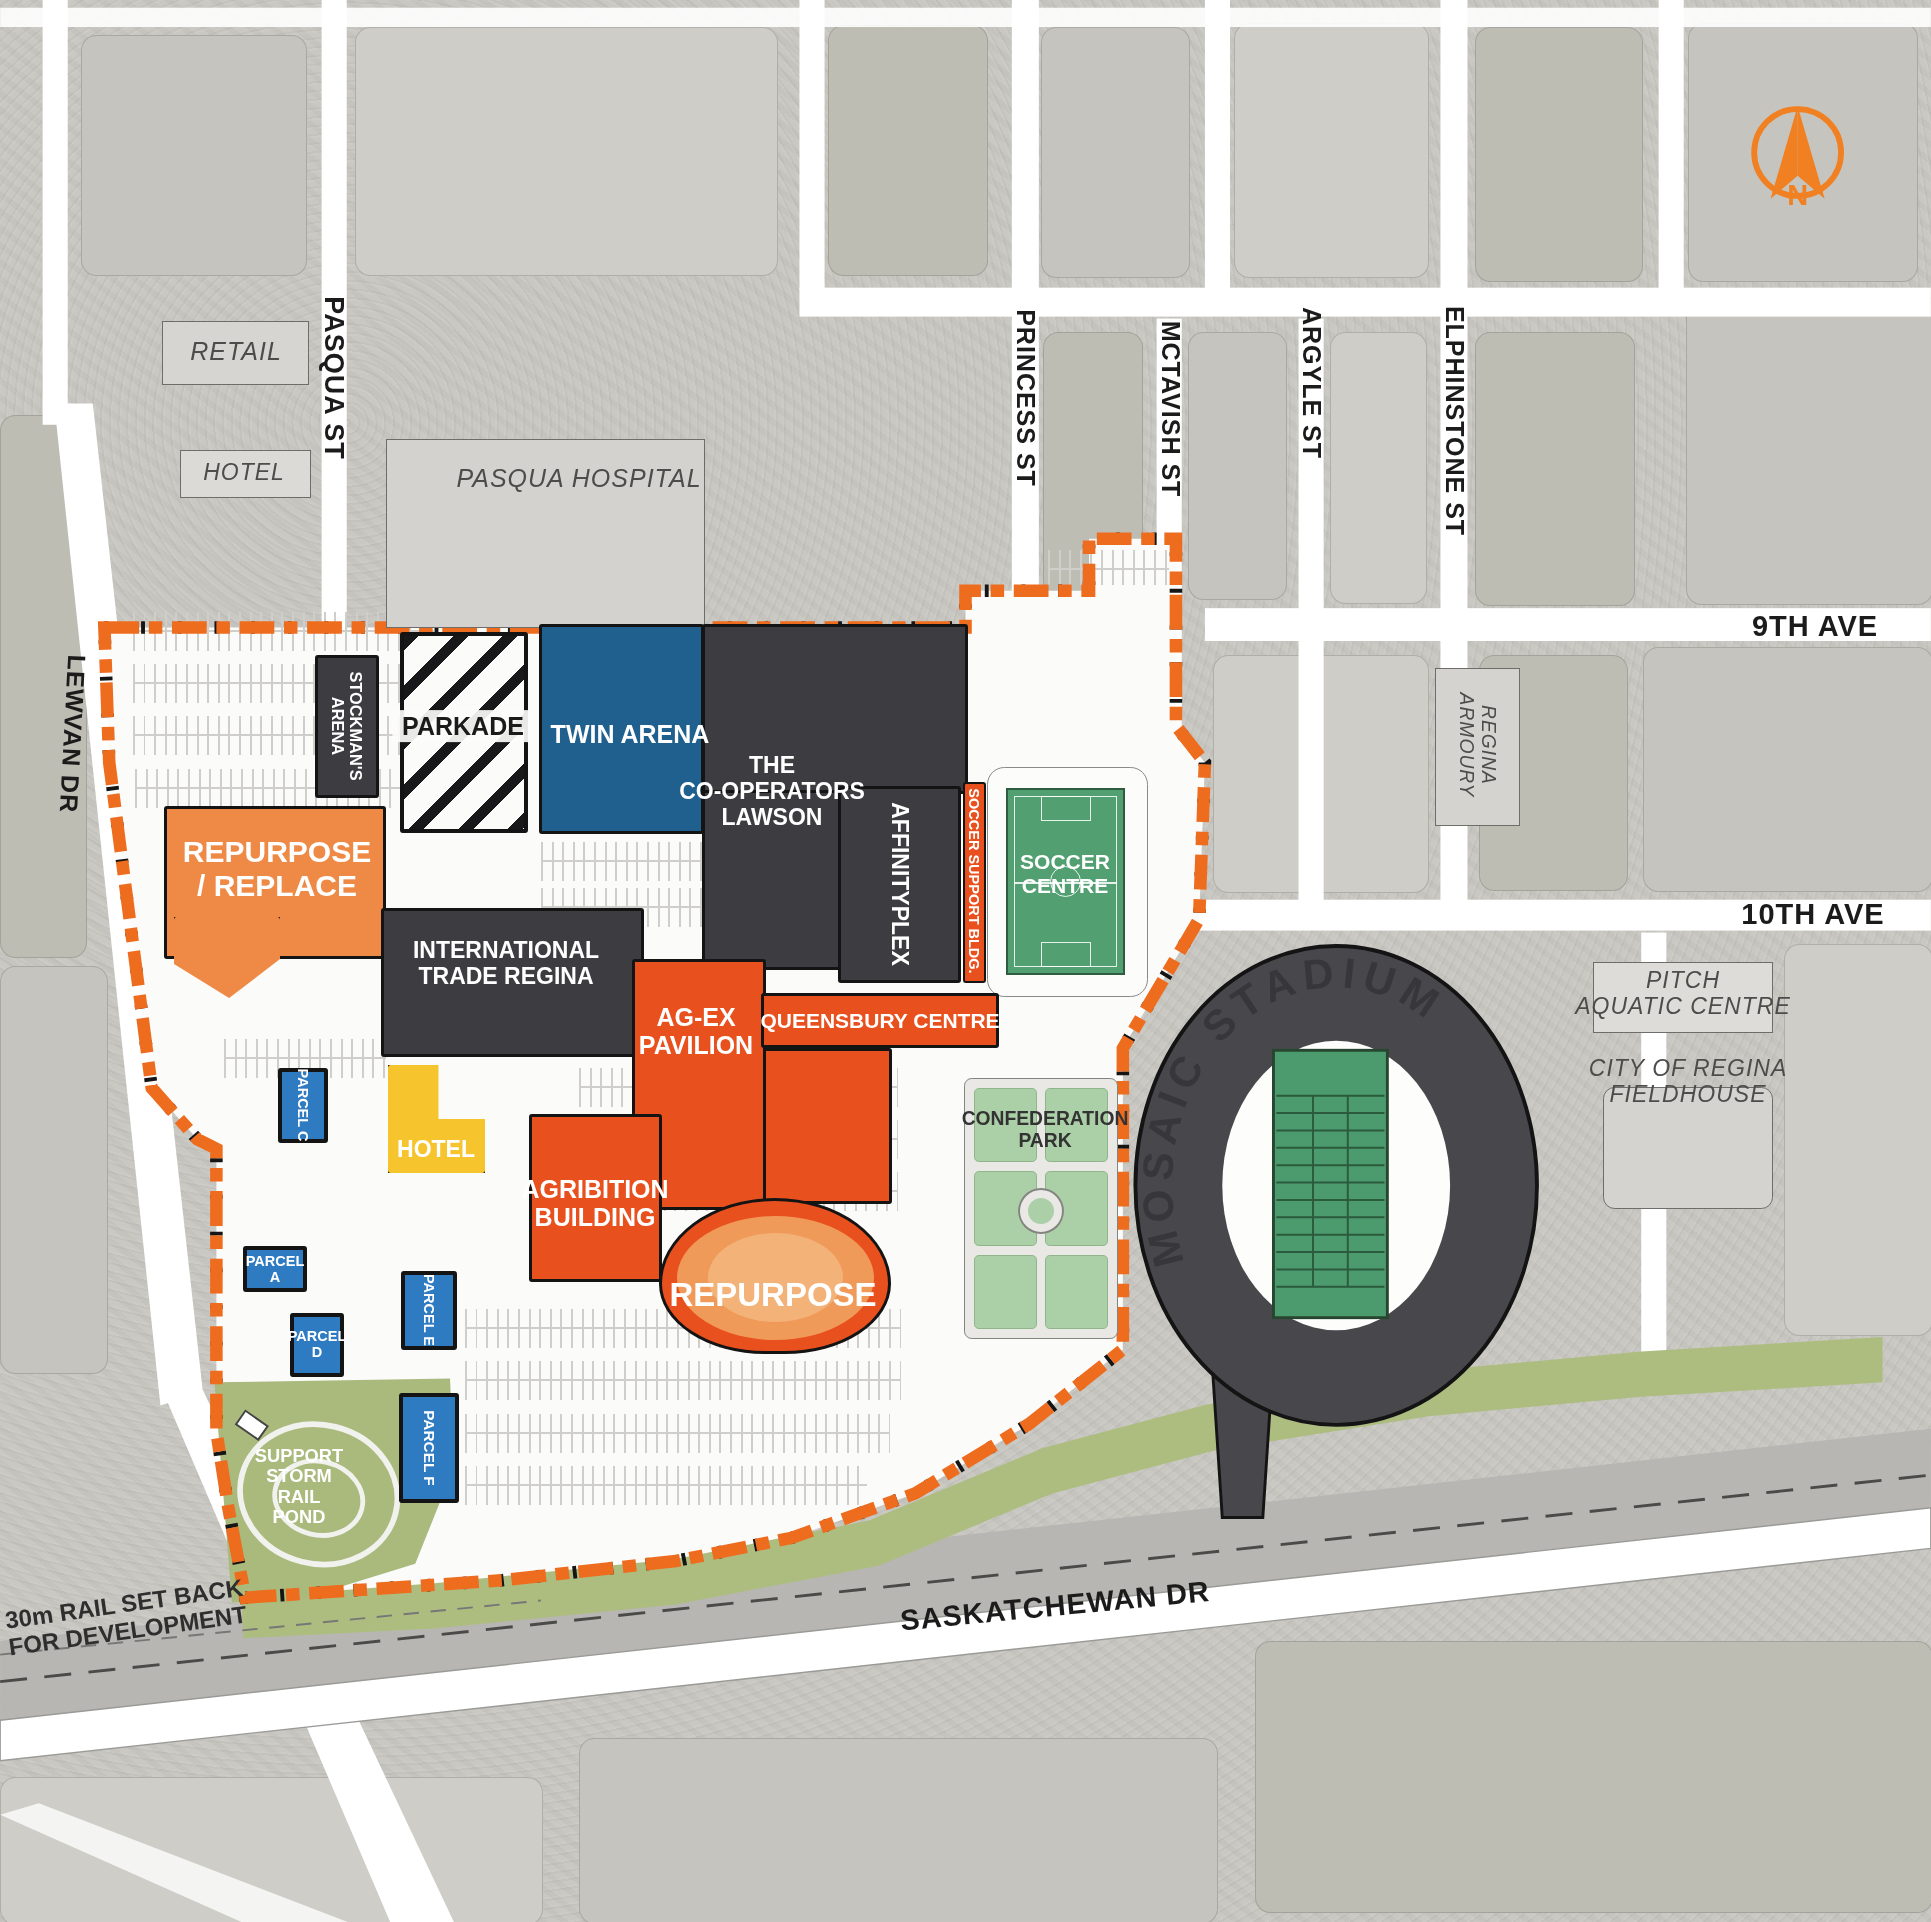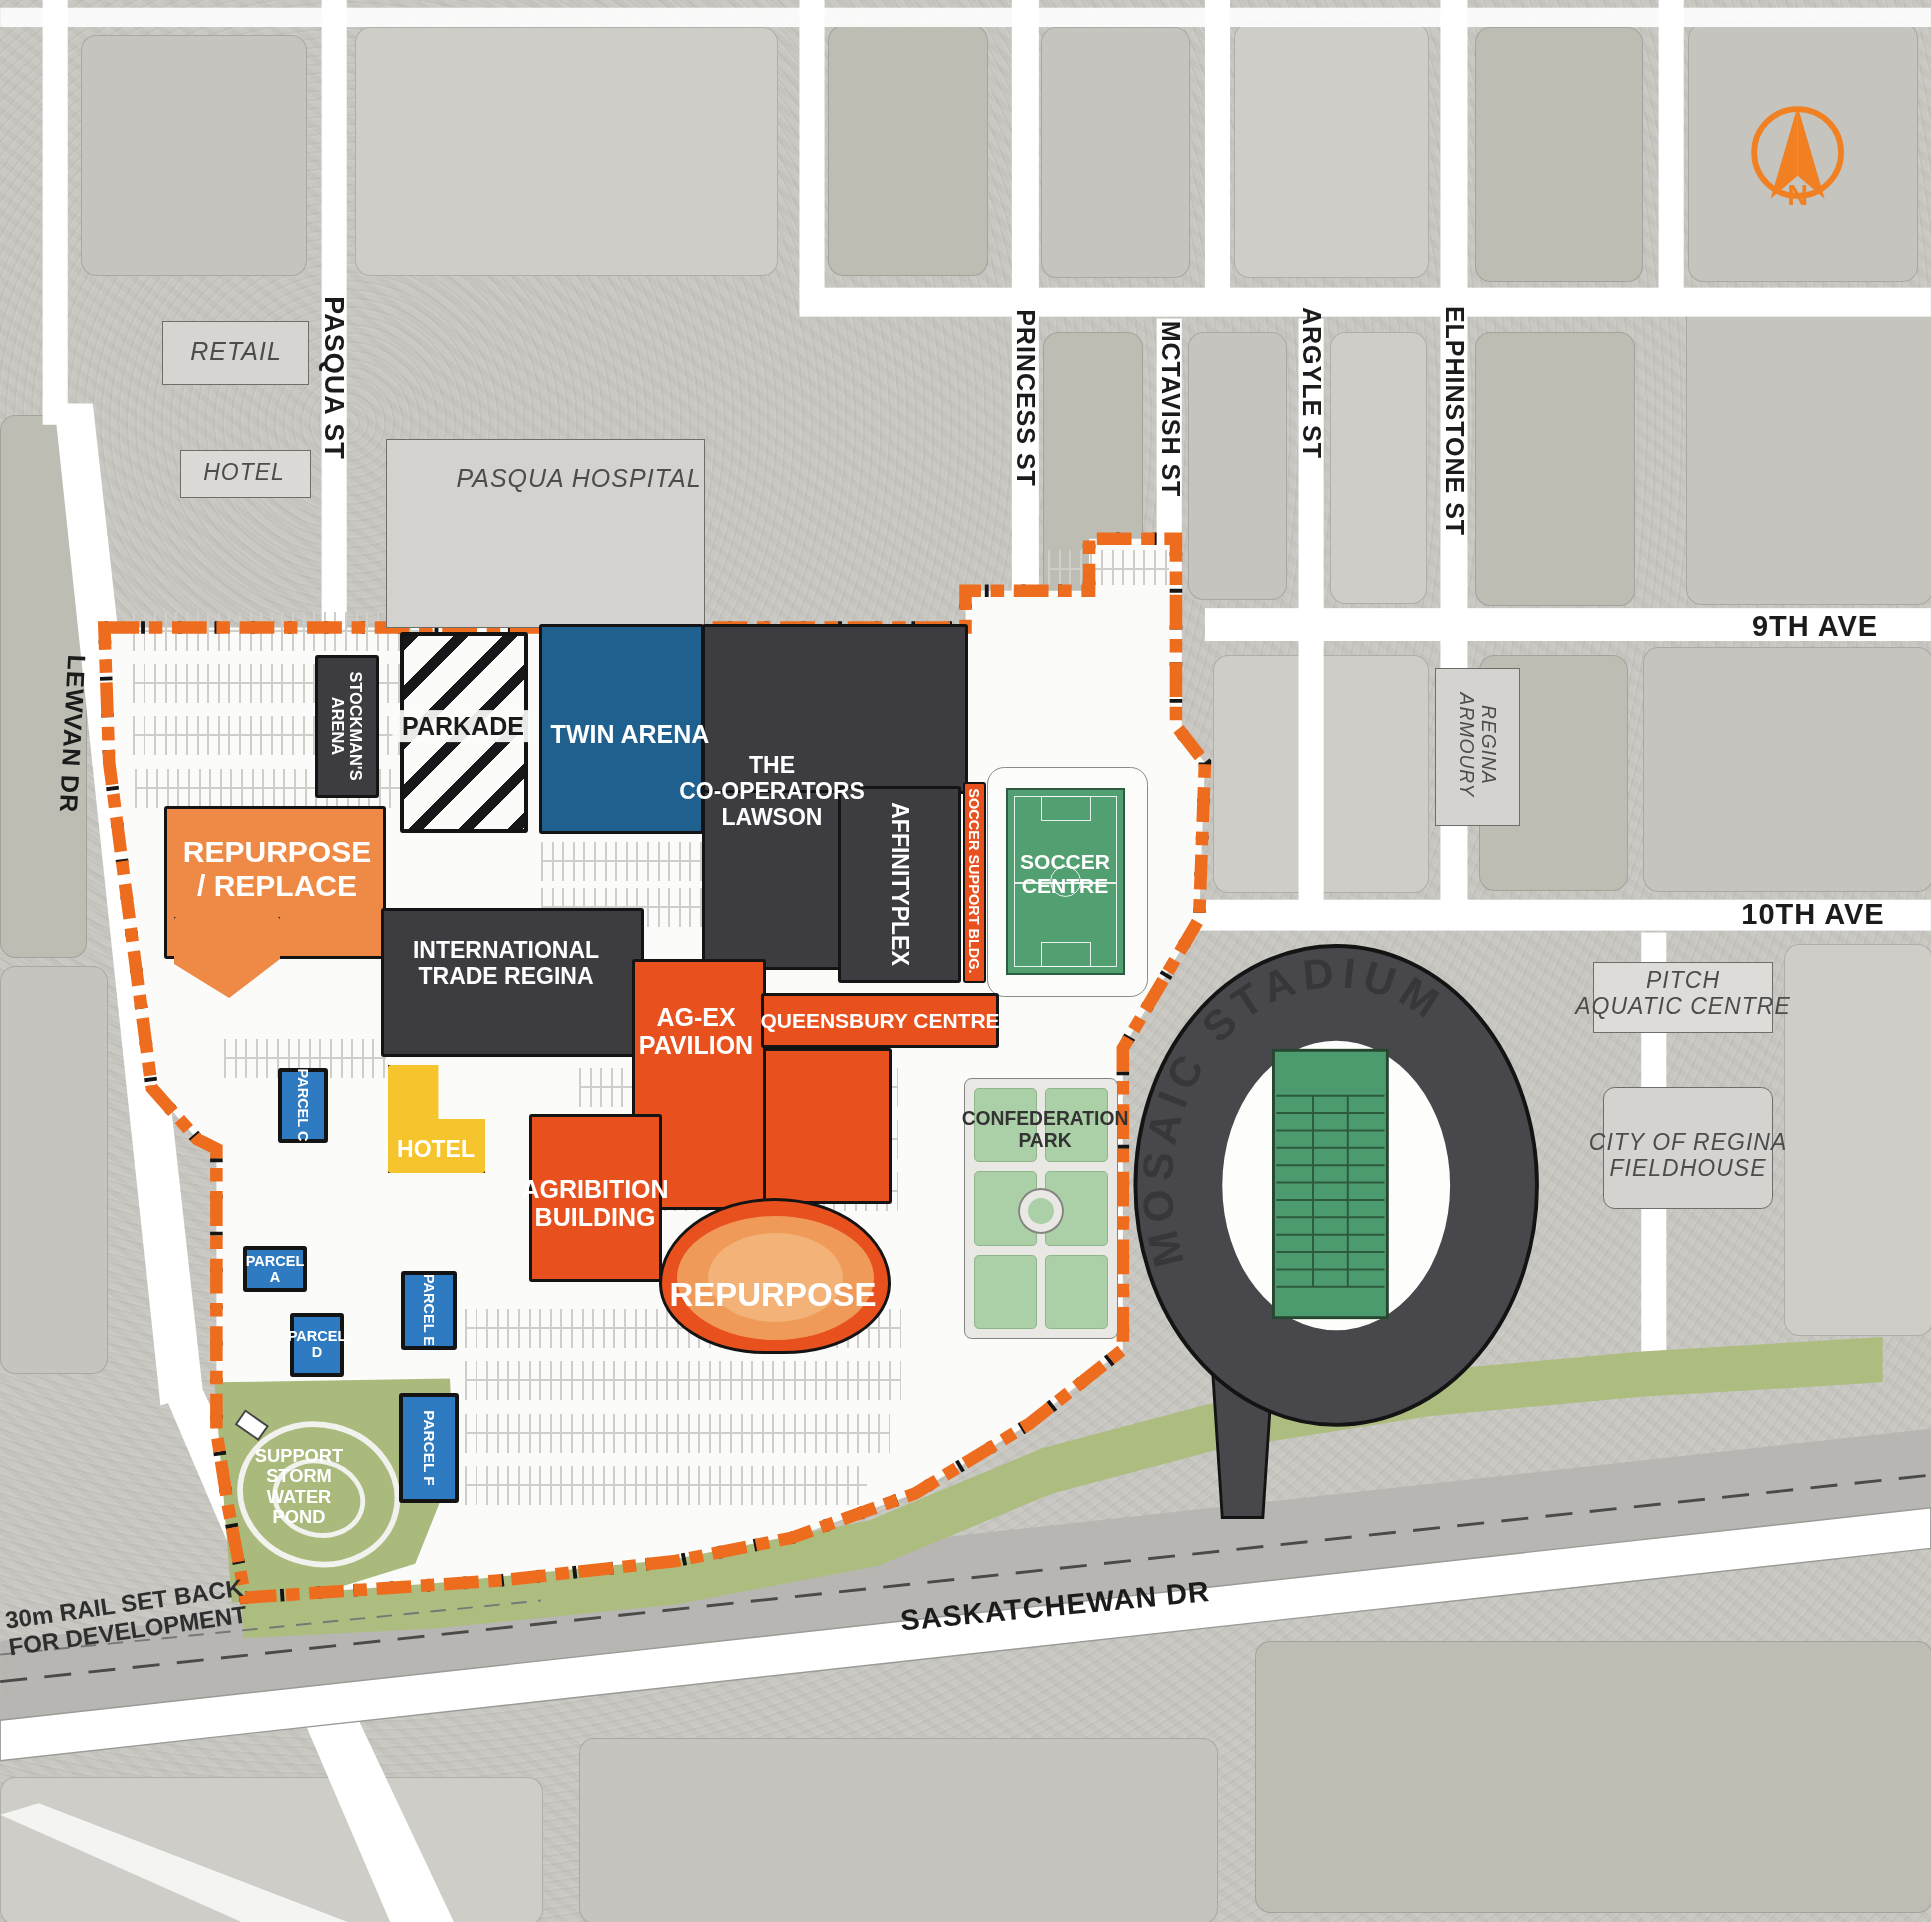--- a/index.html
+++ b/index.html
@@ -191,21 +191,21 @@
       <span>PASQUA HOSPITAL</span>
     </div>
   <div class="lbl it v90" style="left:1477px;top:745px;font-size:19.3px">
       <span>REGINA</span>
       <span>ARMOURY</span>
     </div>
   <div class="lbl it" style="left:1683px;top:994px;font-size:23px">
       <span>PITCH</span>
       <span>AQUATIC CENTRE</span>
     </div>
-  <div class="lbl it" style="left:1688px;top:1156px;font-size:23px">
+  <div class="lbl it" style="left:1688px;top:1082px;font-size:23px">
       <span>CITY OF REGINA</span>
       <span>FIELDHOUSE</span>
     </div>
 
   <div class="lbl v90" style="left:347px;top:726px;font-size:16.4px">
       <span>STOCKMAN'S</span>
       <span>ARENA</span>
     </div>
   <div class="lbl pill" style="left:463px;top:726px;font-size:25px">
       <span>PARKADE</span>
@@ -270,21 +270,21 @@
     </div>
   <div class="lbl v90" style="left:429px;top:1310px;font-size:14.5px">
       <span>PARCEL E</span>
     </div>
   <div class="lbl v90" style="left:429px;top:1448px;font-size:15.4px">
       <span>PARCEL F</span>
     </div>
   <div class="lbl" style="left:299px;top:1487px;font-size:18.3px">
       <span>SUPPORT</span>
       <span>STORM</span>
-      <span>WATER</span>
+      <span>RAIL</span>
       <span>POND</span>
     </div>
 
   <div class="lbl st v90" style="left:334px;top:378px;font-size:27px">
       <span>PASQUA ST</span>
     </div>
   <div class="lbl st v90" style="left:1026px;top:398px;font-size:25px">
       <span>PRINCESS ST</span>
     </div>
   <div class="lbl st v90" style="left:1171px;top:409px;font-size:25px">

